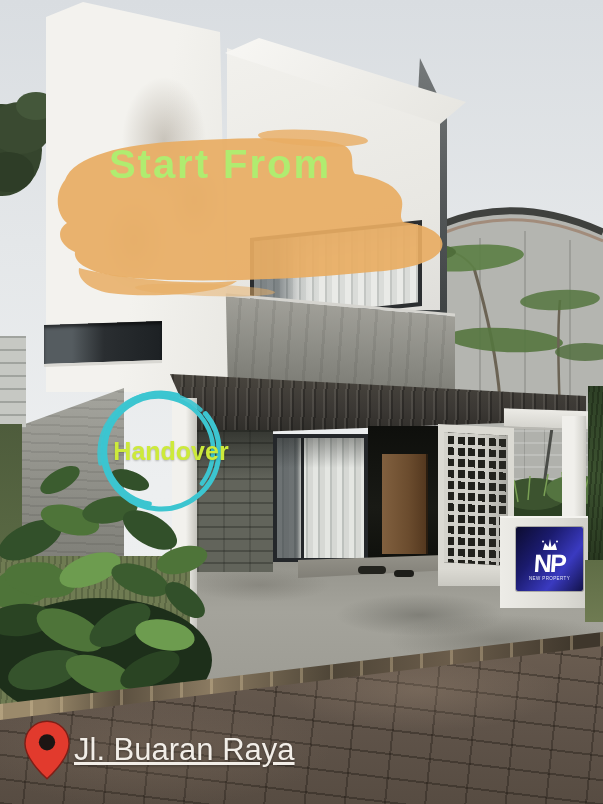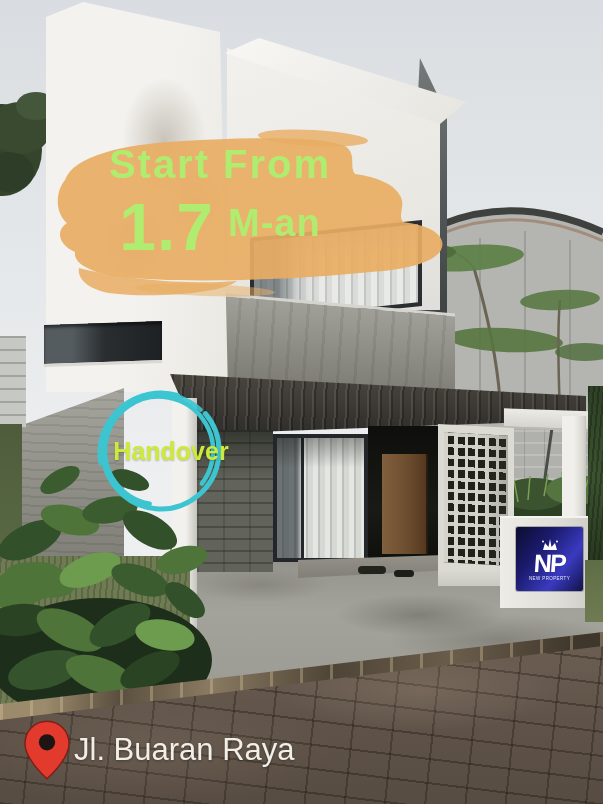--- a/index.html
+++ b/index.html
@@ -164,21 +164,21 @@
 
   .badge{left:96px;top:386px;width:130px;height:130px;}
   .badge svg{position:absolute;inset:0;}
   .badge-text{position:absolute;inset:0;display:flex;flex-direction:column;
     align-items:center;justify-content:center;
     color:var(--badge-green,#cdea3a);font-weight:bold;font-size:25px;line-height:34px;
     text-shadow:0 1px 2px rgba(0,0,0,.25);margin-left:20px;}
 
   .address{left:24px;top:720px;display:flex;align-items:center;}
   .address-label{color:var(--address-white,#f2eee8);font-size:31px;
-    margin-left:4px;text-shadow:0 1px 3px rgba(0,0,0,.35);}
+    margin-left:4px;text-shadow:0 1px 3px rgba(0,0,0,.35);text-decoration:underline;}
 
   .logo{left:516px;top:527px;width:67px;height:64px;border-radius:2px;
     display:flex;flex-direction:column;align-items:center;justify-content:center;
     background:linear-gradient(128deg,#0c0c30 0%,#1b1b6e 35%,#3a3ac0 68%,#12124a 100%);
     box-shadow:0 0 0 1px rgba(0,0,0,.25);}
   .logo-np{color:#fff;font-weight:800;font-size:25px;line-height:24px;
     letter-spacing:-2px;transform:skewX(-4deg);}
   .logo-tag{color:#e6e8f5;font-size:4.5px;letter-spacing:.4px;margin-top:1px;white-space:nowrap;}
 </style>
 </head>
@@ -287,24 +287,20 @@
         C332,49 348,56 354,66 C362,77 352,86 358,94 C390,98 402,110 396,122
         C388,136 356,142 326,144 C238,153 128,155 78,149 C48,146 28,136 30,124
         C14,117 10,103 22,95 C10,85 10,64 20,52 Z"></path>
       <ellipse cx="268" cy="10" rx="55" ry="8" opacity=".8" transform="rotate(3 268 10)"></ellipse>
       <path opacity=".85" d="M34,140 C80,152 150,157 192,153 C178,165 108,171 64,165 C42,161 32,150 34,140 Z"></path>
       <ellipse cx="160" cy="162" rx="70" ry="6" opacity=".5" transform="rotate(2 160 162)"></ellipse>
     </g>
   </svg>
   <div class="abs price-block">
     <div class="price-l1">Start From</div>
-    <div class="price-l2">
-      <span class="price-val">1.7</span>
-      <span class="price-unit">M-an</span>
-    </div>
   </div>
 
   <div class="abs badge">
     <svg viewBox="0 0 130 130">
       <g fill="none" stroke="var(--ring-teal,#3cc5d0)" stroke-linecap="round">
         <circle cx="65" cy="65" r="58" stroke-width="5" stroke-dasharray="330 60" transform="rotate(-40 65 65)"></circle>
         <circle cx="65" cy="67" r="54" stroke-width="4.5" stroke-dasharray="280 65" transform="rotate(100 65 65)"></circle>
         <circle cx="67" cy="63" r="60" stroke-width="4" stroke-dasharray="150 230" transform="rotate(170 65 65)" opacity=".9"></circle>
       </g>
     </svg>

